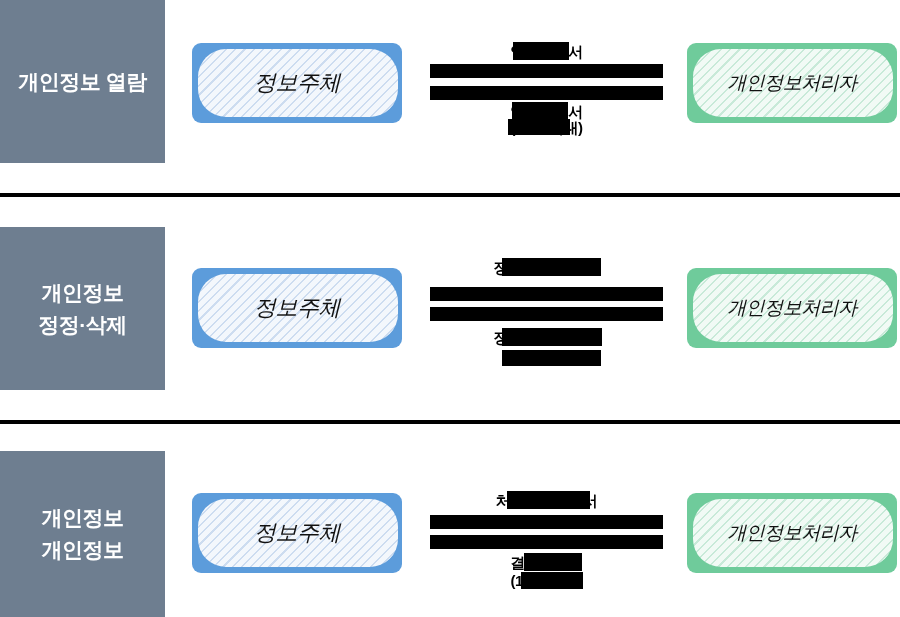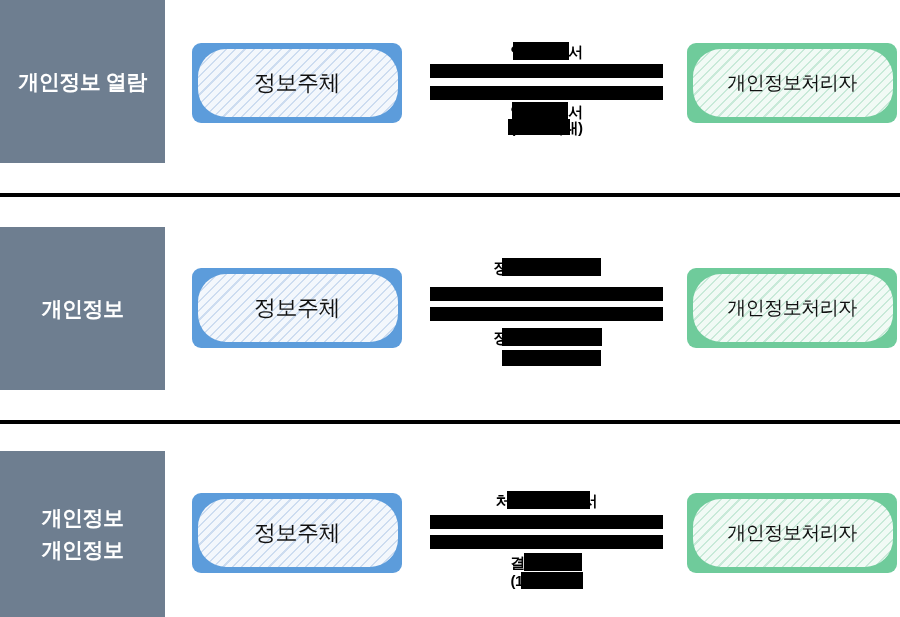--- a/index.html
+++ b/index.html
@@ -27,21 +27,21 @@
     background:#F3F7FC;
     background-image:repeating-linear-gradient(135deg,rgba(116,158,212,0.30) 0 1.5px,rgba(0,0,0,0) 1.5px 6.5px);
   }
   .green .node-inner{
     background:#F1FAF5;
     background-image:repeating-linear-gradient(135deg,rgba(105,195,150,0.30) 0 1.5px,rgba(0,0,0,0) 1.5px 6.5px);
   }
   .node-label{
     position:absolute;left:0;right:0;top:0;bottom:0;
     display:flex;align-items:center;justify-content:center;
-    color:#111111;letter-spacing:-0.5px;
+    color:#111111;letter-spacing:-0.5px;font-style:italic;
   }
   .blue .node-label{font-size:22px;}
   .green .node-label{font-size:19px;}
 
   
   .center{position:absolute;left:430px;width:233px;}
   .clabel{
     position:absolute;left:0;width:100%;text-align:center;
     font-size:15px;font-weight:700;color:#000000;height:17px;line-height:17px;
     letter-spacing:-0.5px;white-space:nowrap;
@@ -127,20 +127,21 @@
       <span class="node-label">개인정보처리자</span>
     </div>
   </section>
 
   <div class="sep sep1"></div>
 
   <section class="row2">
     <div class="cat">
       <div class="cat-text">
         <span>개인정보</span>
+        <span>정정·삭제</span>
       </div>
     </div>
 
     <div class="node blue">
       <div class="node-inner"></div>
       <span class="node-label">정보주체</span>
     </div>
 
     <div class="center">
       <div class="clabel fwd">정정·삭제요구서</div>

